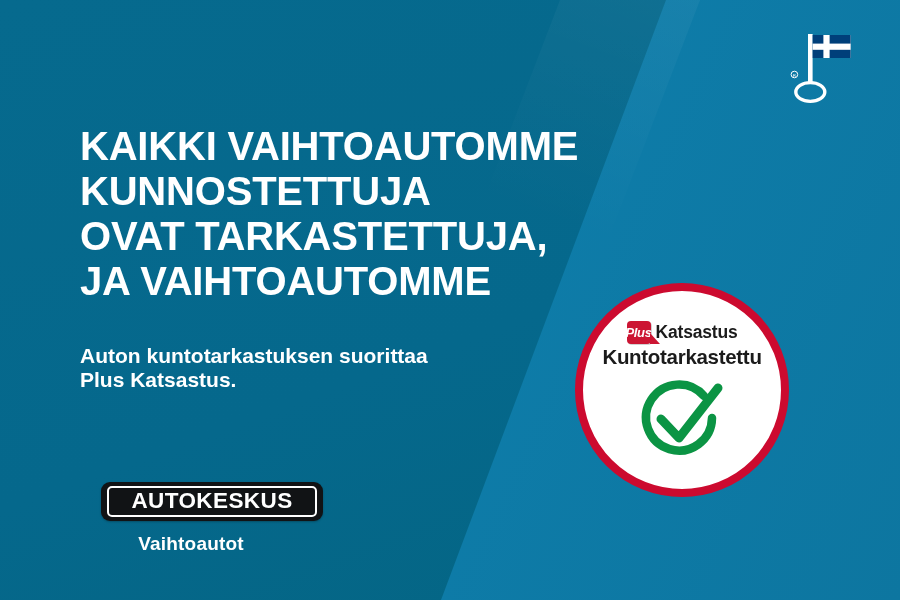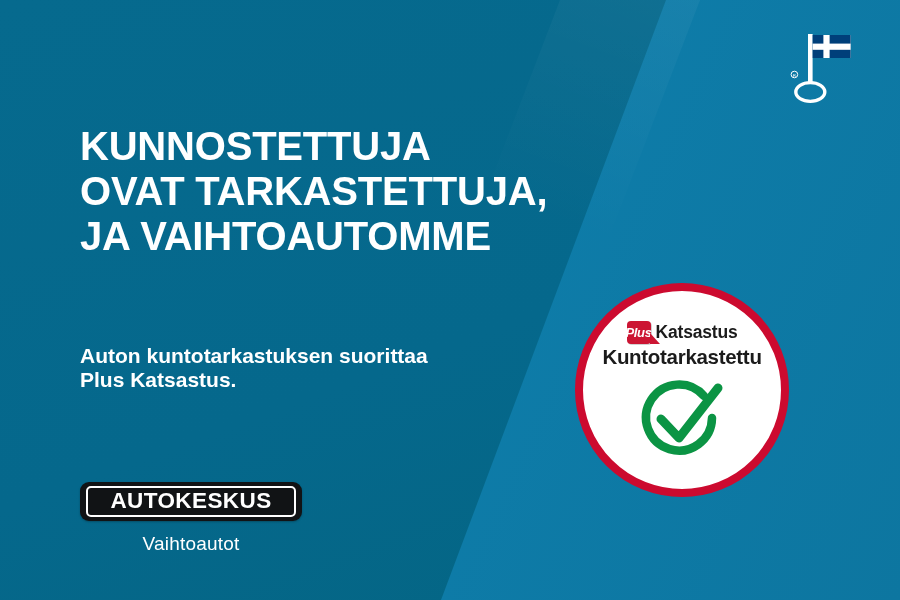--- a/index.html
+++ b/index.html
@@ -46,37 +46,38 @@
   }
   .subcopy .ln{display:block;}
 
   
   .logo-wrap{position:absolute;left:80px;top:482px;}
   .logo-plate{
     position:relative;width:222px;height:39px;
     background:#111315;border-radius:9px;
     display:flex;align-items:center;justify-content:center;
     box-shadow:0 1px 2px rgba(0,0,0,.25);
+    margin-left:21px;
   }
   .logo-plate:before{
     content:"";position:absolute;left:-6px;top:-5px;
     width:26px;height:49px;border-radius:11px 3px 3px 11px;
     background:#35bdf0;z-index:-1;
   }
   .logo-inner{
     width:206px;height:27px;border:2px solid #ffffff;border-radius:5px;
     display:flex;align-items:center;justify-content:center;
   }
   .logo-text{
     color:#ffffff;font-weight:700;font-size:22.5px;letter-spacing:.4px;
     line-height:1;transform:translateY(-.5px);
   }
   .logo-sub{
     margin-top:12px;text-align:center;width:222px;
-    color:#ffffff;font-weight:400;font-size:19px;letter-spacing:.2px;
+    color:#ffffff;font-weight:700;font-size:19px;letter-spacing:.2px;
   }
 
   
   .badge{
     position:absolute;left:575px;top:283px;width:214px;height:214px;
     border-radius:50%;background:#ffffff;
     border:8px solid #cc0a2f;box-sizing:border-box;
     display:flex;flex-direction:column;align-items:center;
   }
   .badge-row{
@@ -126,20 +127,21 @@
       <rect x="27.6" y="9" width="38" height="23" fill="#003f7a"></rect>
       <rect x="27.6" y="17.6" width="38" height="6.2" fill="#ffffff"></rect>
       <rect x="38.4" y="9" width="6.2" height="23" fill="#ffffff"></rect>
 
       <circle cx="9.4" cy="48.5" r="3.3" fill="none" stroke="#ffffff" stroke-width="1"></circle>
       <text x="9.4" y="50.6" font-family="Liberation Sans, sans-serif" font-size="4.4" fill="#ffffff" text-anchor="middle">R</text>
     </svg>
   </div>
 
   <div class="headline">
+    <span class="ln">KAIKKI VAIHTOAUTOMME</span>
     <span class="ln">KUNNOSTETTUJA</span>
     <span class="ln">OVAT TARKASTETTUJA,</span>
     <span class="ln">JA VAIHTOAUTOMME</span>
   </div>
 
   <div class="subcopy">
     <span class="ln">Auton kuntotarkastuksen suorittaa</span>
     <span class="ln">Plus Katsastus.</span>
   </div>
 

